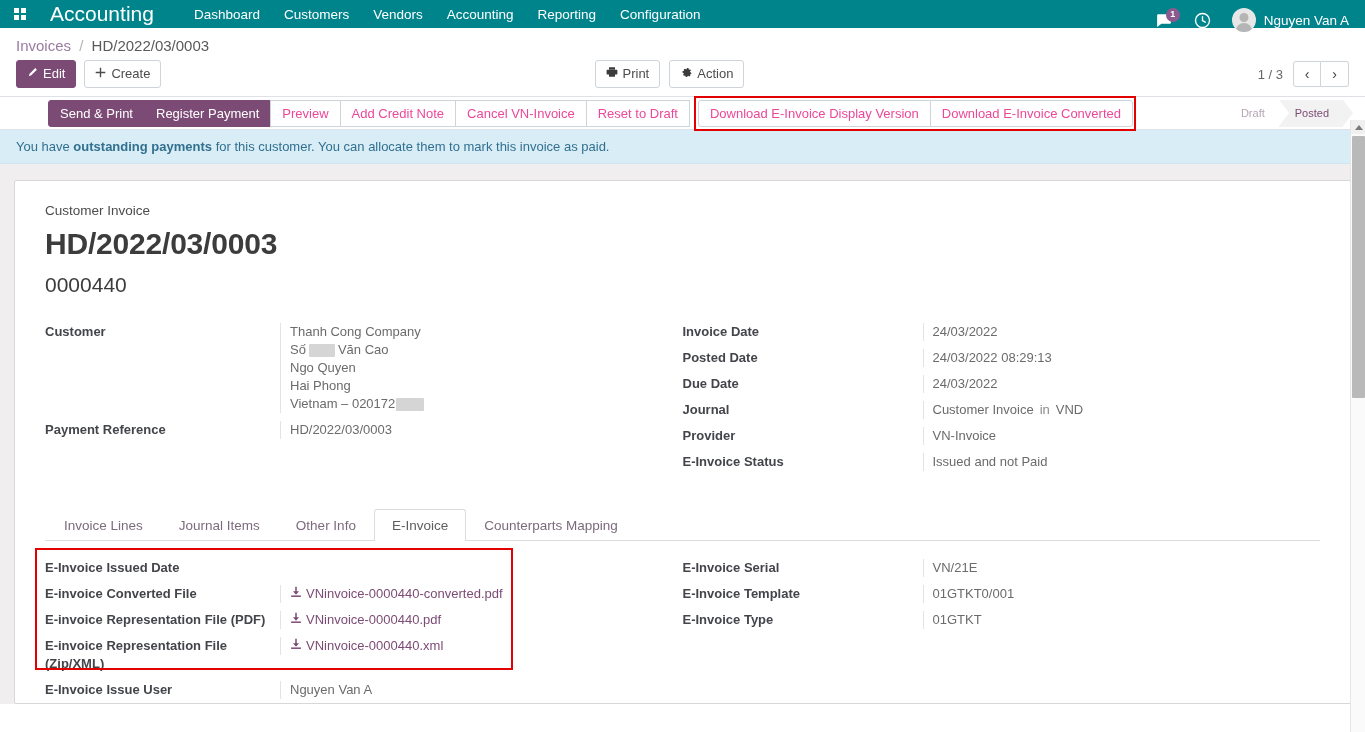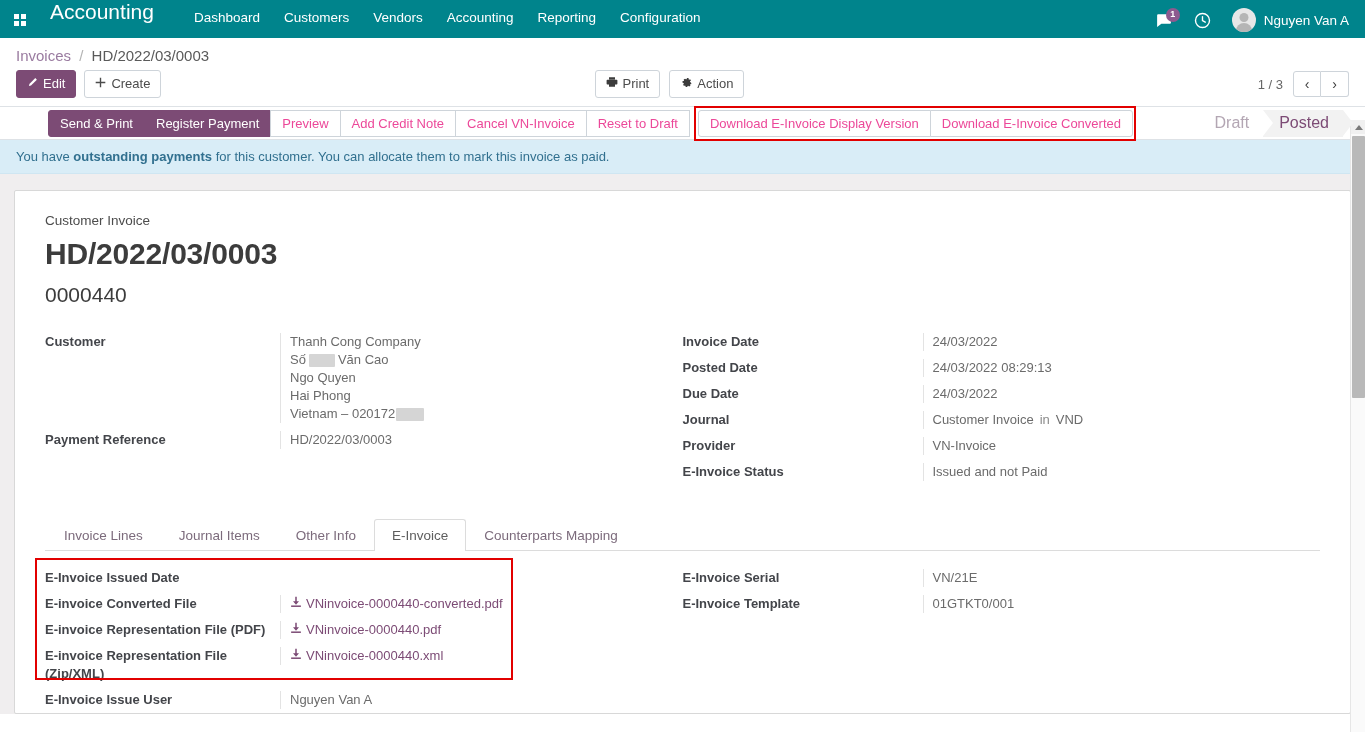--- a/index.html
+++ b/index.html
@@ -7,22 +7,22 @@
     width: 1365px; height: 732px;
     font-family: "Liberation Sans", sans-serif;
     font-size: 13px;
     color: #4c4c4c;
     background: #ffffff;
     overflow: hidden;
   }
 
   
   .navbar {
-    height: 38px; background: #00848c; color: #ffffff;
-    display: flex; align-items: flex-start; position: relative;
+    height: 28px; background: #00848c; color: #ffffff;
+    display: flex; align-items: center; position: relative;
   }
   .apps-icon {
     width: 40px; height: 40px; display: flex; align-items: center; justify-content: center;
     cursor: pointer;
   }
   .apps-grid { display: grid; grid-template-columns: 5px 5px; grid-template-rows: 5px 5px; gap: 2px; }
   .apps-grid i { background: #ffffff; display: block; width: 5px; height: 5px; }
   .brand {
     font-size: 21px; font-weight: 400; color: #ffffff; margin-left: 10px; margin-right: 28px;
     white-space: nowrap; cursor: pointer;
@@ -107,21 +107,21 @@
   .hl-group {
     display: flex; position: relative; margin-left: 9px;
     outline: 2px solid #e20000; outline-offset: 2px;
   }
   .hl-group .sb-btn:first-child { border-radius: 3px 0 0 3px; }
   .hl-group .sb-btn:last-child { border-radius: 0 3px 3px 0; }
 
   .status-steps { position: absolute; right: 22px; display: flex; align-items: stretch; height: 27px; }
   .step {
     display: flex; align-items: center; padding: 0 14px 0 16px;
-    font-size: 16px; color: #b3a6b3; background: #ffffff; position: relative;
+    font-size: 11px; color: #b3a6b3; background: #ffffff; position: relative;
     white-space: nowrap;
   }
   .step.active { color: #7c4b75; background: #f2f2f2; }
   .step.active::before {
     content: ""; position: absolute; left: 0; top: 0;
     border-top: 13.5px solid transparent; border-bottom: 13.5px solid transparent;
     border-left: 10px solid #ffffff;
   }
   .step.active::after {
     content: ""; position: absolute; right: -10px; top: 0; z-index: 2;
@@ -444,20 +444,24 @@
 
       <div class="einv-right">
         <div class="frow">
           <div class="flabel" style="width:240px">E-Invoice Serial</div>
           <div class="fvalue">VN/21E</div>
         </div>
         <div class="frow">
           <div class="flabel" style="width:240px">E-Invoice Template</div>
           <div class="fvalue">01GTKT0/001</div>
         </div>
+        <div class="frow">
+          <div class="flabel" style="width:240px">E-Invoice Type</div>
+          <div class="fvalue">01GTKT</div>
+        </div>
       </div>
     </div>
 
   </div>
 </div>
 
 <div class="scrollbar">
   <div class="scroll-up">
       <i></i>
     </div>

